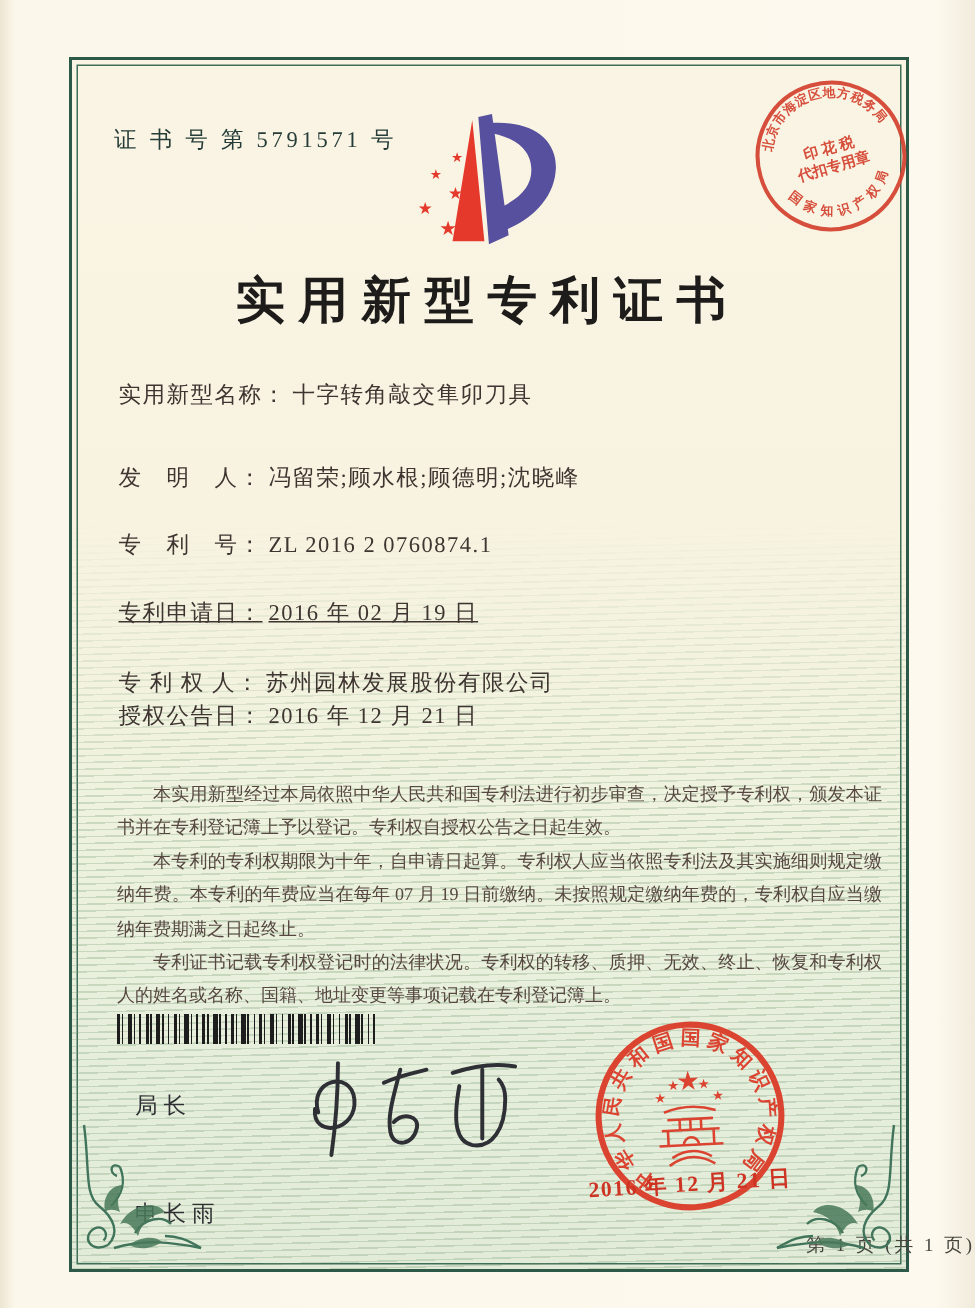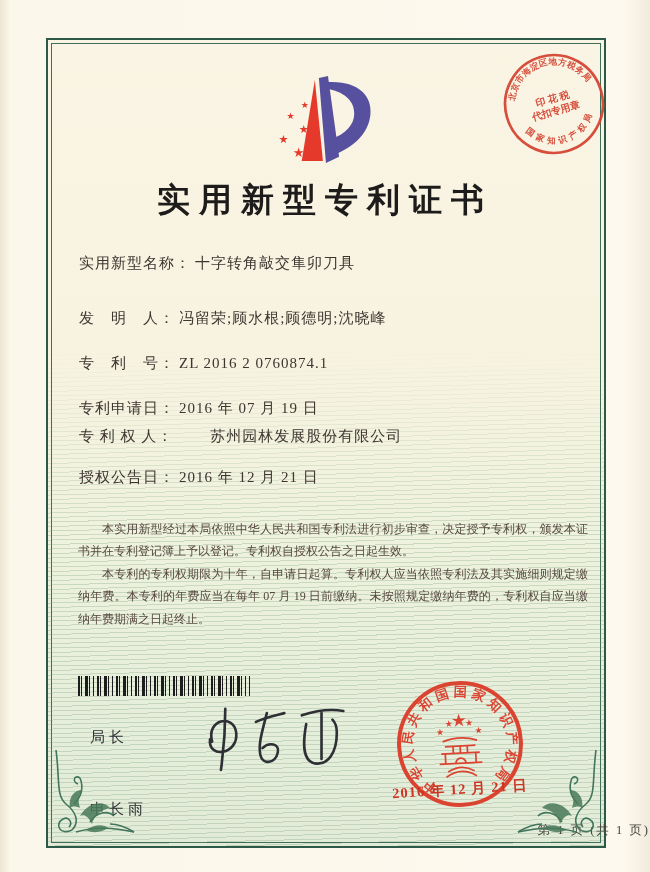--- a/index.html
+++ b/index.html
@@ -40,22 +40,22 @@
     font-size:33px;font-weight:bold;color:#1e1c1a;letter-spacing:9px;
   }
   
   .field-row{position:absolute;left:79px;right:60px;display:flex;align-items:baseline;
     font-size:15px;color:#3e3530;}
   .field-row .lab{white-space:nowrap;letter-spacing:1px;}
   .field-row .val{margin-left:4px;letter-spacing:1px;white-space:nowrap;}
   .row-name{top:254px;}
   .row-inventor{top:309px;}
   .row-patno{top:354px;}
-  .row-filing{top:399px;}
-  .row-patentee{top:427px;gap:33px;}
+  .row-filing{top:399px;text-decoration:underline;}
+  .row-patentee{top:446px;}
   .row-grant{top:468px;align-items:flex-end;}
   
   .body-text{
     position:absolute;left:78px;top:518px;width:510px;
     font-size:12px;line-height:22.4px;color:#564840;text-align:justify;
   }
   .body-text p{margin:0;text-indent:2em;}
   
   .barcode{
     position:absolute;left:78px;top:676px;width:172px;height:20px;
@@ -90,20 +90,21 @@
 </style>
 </head>
 <body>
 
 <div class="sheet">
   <div class="frame-outer">
     <div class="frame-inner"></div>
     <div class="guilloche"></div>
   </div>
 
+  <div class="cert-no">证 书 号 第 5791571 号</div>
 
   <svg class="logo" viewBox="0 0 110 95">
     <polygon points="40,4 48,84 27,84" fill="#e5392c"></polygon>
     <polygon points="44,2 53,0 64,80 51,86" fill="#57509f"></polygon>
     <path d="M52,6 C82,4 97,19 95,38 C93,60 73,73 58,78 L55,63 C71,57 79,48 79,37 C79,21 64,14 49,12 Z" fill="#57509f"></path>
     <text class="logo-star" x="30" y="32" font-size="9" text-anchor="middle">★</text>
     <text class="logo-star" x="16" y="43" font-size="9" text-anchor="middle">★</text>
     <text class="logo-star" x="29" y="56" font-size="11" text-anchor="middle">★</text>
     <text class="logo-star" x="9" y="66" font-size="11" text-anchor="middle">★</text>
     <text class="logo-star" x="24" y="80" font-size="13" text-anchor="middle">★</text>
@@ -132,34 +133,35 @@
   <div class="field-row row-inventor">
     <span class="lab">发　明　人：</span>
     <span class="val">冯留荣;顾水根;顾德明;沈晓峰</span>
   </div>
   <div class="field-row row-patno">
     <span class="lab">专　利　号：</span>
     <span class="val">ZL 2016 2 0760874.1</span>
   </div>
   <div class="field-row row-filing">
     <span class="lab">专利申请日：</span>
-    <span class="val">2016 年 07 月 19 日</span>
+    <span class="val">2016 年 02 月 19 日</span>
   </div>
   <div class="field-row row-patentee">
     <span class="lab">专 利 权 人：</span>
     <span class="val">苏州园林发展股份有限公司</span>
   </div>
   <div class="field-row row-grant">
     <span class="lab">授权公告日：</span>
     <span class="val">2016 年 12 月 21 日</span>
   </div>
 
   <div class="body-text">
     <p>本实用新型经过本局依照中华人民共和国专利法进行初步审查，决定授予专利权，颁发本证书并在专利登记簿上予以登记。专利权自授权公告之日起生效。</p>
     <p>本专利的专利权期限为十年，自申请日起算。专利权人应当依照专利法及其实施细则规定缴纳年费。本专利的年费应当在每年 07 月 19 日前缴纳。未按照规定缴纳年费的，专利权自应当缴纳年费期满之日起终止。</p>
+    <p>专利证书记载专利权登记时的法律状况。专利权的转移、质押、无效、终止、恢复和专利权人的姓名或名称、国籍、地址变更等事项记载在专利登记簿上。</p>
   </div>
 
   <div class="barcode"></div>
 
   <div class="sig-title">局长</div>
   <div class="sig-name">申长雨</div>
   <svg class="sig-script" viewBox="0 0 150 75">
     <g fill="none" stroke="#2e3035" stroke-width="2.4" stroke-linecap="round">
       <path d="M18,38 C12,18 38,12 40,30 C42,50 14,54 16,36"></path>
       <path d="M30,8 C30,30 28,50 26,64"></path>

